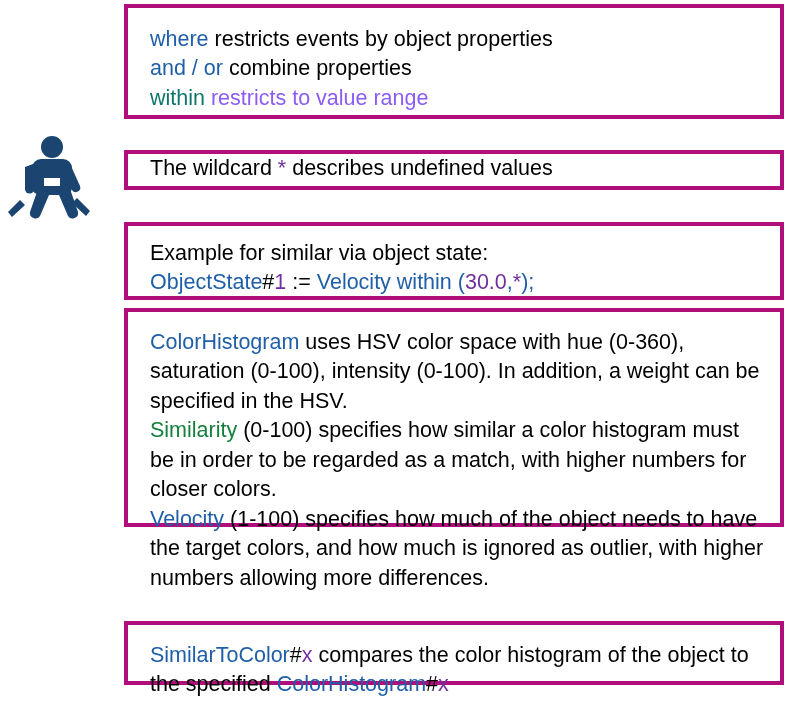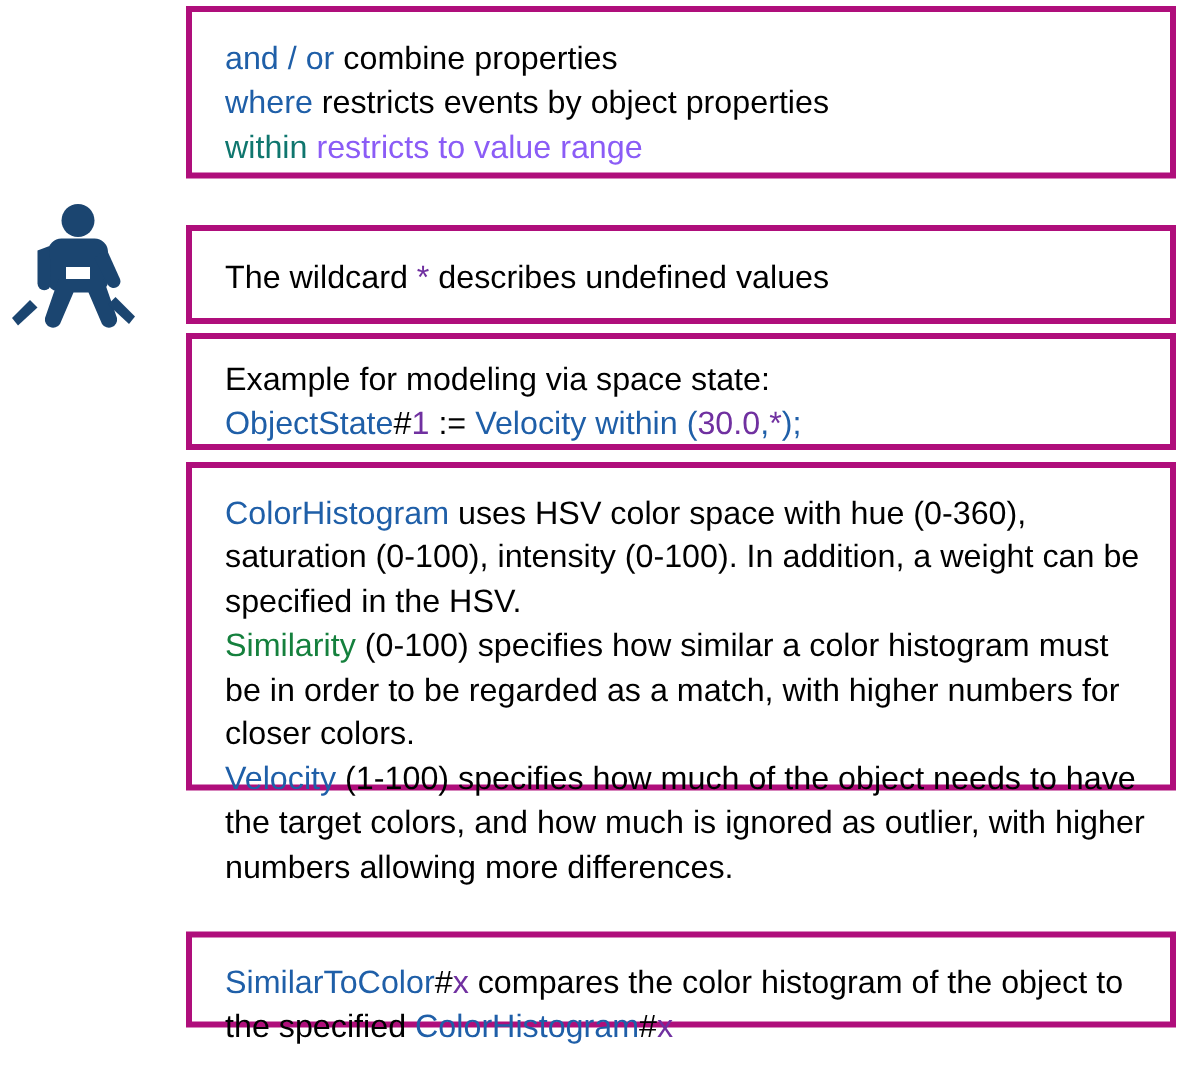--- a/index.html
+++ b/index.html
@@ -37,21 +37,21 @@
     line-height: 1.37;
     padding: 10px 0 10px 22px;
   }
   .callout p {
     margin: 0;
     white-space: nowrap;
   }
   .callout.wrap p { white-space: normal; padding-right: 16px; }
 
   #box-where      { top: 4px;   height: 115px; padding-top: 17px; }
-  #box-wildcard   { top: 150px; height: 66px;  padding-top: 17px; }
+  #box-wildcard   { top: 150px; height: 40px;  padding-top: 0; }
   #box-example    { top: 222px; height: 78px;  padding-top: 13px; }
   #box-colorhist  { top: 308px; height: 219px; padding-top: 16px; }
   #box-similar    { top: 621px; height: 64px;  padding-top: 16px; }
 
   
   .kw   { color: #1F5FA8; }   
   .pv   { color: #7030A0; }   
   .blk  { color: #000000; }   
 </style>
 </head>
@@ -70,29 +70,29 @@
 
     <path d="M33 52 h30 l9 26 a5.5 5.5 0 0 1 -10 4 l-9 -21 h-10 l-9 21 a5.5 5.5 0 0 1 -10 -4 z"></path>
 
     <path d="M14 66 l-12 12 4 5 13 -12 z"></path>
 
     <path d="M71 64 l13 13 -4 5 -14 -13 z"></path>
   </g>
 </svg>
 
 <div class="callout" id="box-where" style="border-color: rgb(175, 14, 123);">
+    <p><span class="kw" style="color: rgb(31, 95, 168);">where</span><span class="blk" style="color: rgb(0, 0, 0);"> restricts events by object properties</span></p>
     <p><span class="kw" style="color: rgb(31, 95, 168);">and / or</span><span class="blk" style="color: rgb(0, 0, 0);"> combine properties</span></p>
-    <p><span class="kw" style="color: rgb(31, 95, 168);">where</span><span class="blk" style="color: rgb(0, 0, 0);"> restricts events by object properties</span></p>
     <p><span class="kw" style="color: #0f766e;">within</span><span class="blk" style="color: #8b5cf6;"> restricts to value range</span></p>
   </div>
 <div class="callout" id="box-wildcard" style="border-color: rgb(175, 14, 123);">
     <p><span class="blk" style="color: rgb(0, 0, 0);">The wildcard </span><span class="pv" style="color: rgb(112, 48, 160);">*</span><span class="blk" style="color: rgb(0, 0, 0);"> describes undefined values</span></p>
   </div>
 <div class="callout" id="box-example" style="border-color: rgb(175, 14, 123);">
-    <p><span class="blk" style="color: rgb(0, 0, 0);">Example for modeling via space state:</span></p>
+    <p><span class="blk" style="color: rgb(0, 0, 0);">Example for similar via object state:</span></p>
     <p><span class="kw" style="color: rgb(31, 95, 168);">ObjectState</span><span class="blk" style="color: rgb(0, 0, 0);">#</span><span class="pv" style="color: rgb(112, 48, 160);">1</span><span class="blk" style="color: rgb(0, 0, 0);"> := </span><span class="kw" style="color: rgb(31, 95, 168);">Velocity within </span><span class="kw" style="color: rgb(31, 95, 168);">(</span><span class="pv" style="color: rgb(112, 48, 160);">30.0</span><span class="kw" style="color: rgb(31, 95, 168);">,</span><span class="pv" style="color: rgb(112, 48, 160);">*</span><span class="kw" style="color: rgb(31, 95, 168);">);</span></p>
   </div>
 <div class="callout wrap" id="box-colorhist" style="border-color: rgb(175, 14, 123);">
     <p><span class="kw" style="color: rgb(31, 95, 168);">ColorHistogram</span><span class="blk" style="color: rgb(0, 0, 0);"> uses HSV color space with hue (0-360), saturation (0-100), intensity (0-100). In addition, a weight can be specified in the HSV.</span></p>
     <p><span class="kw" style="color: #15803d;">Similarity</span><span class="blk" style="color: rgb(0, 0, 0);"> (0-100) specifies how similar a color histogram must be in order to be regarded as a match, with higher numbers for closer colors.</span></p>
     <p><span class="kw" style="color: rgb(31, 95, 168);">Velocity</span><span class="blk" style="color: rgb(0, 0, 0);"> (1-100) specifies how much of the object needs to have the target colors, and how much is ignored as outlier, with higher numbers allowing more differences.</span></p>
   </div>
 <div class="callout wrap" id="box-similar" style="border-color: rgb(175, 14, 123);">
     <p><span class="kw" style="color: rgb(31, 95, 168);">SimilarToColor</span><span class="blk" style="color: rgb(0, 0, 0);">#</span><span class="pv" style="color: rgb(112, 48, 160);">x</span><span class="blk" style="color: rgb(0, 0, 0);"> compares the color histogram of the object to the specified </span><span class="kw" style="color: rgb(31, 95, 168);">ColorHistogram</span><span class="blk" style="color: rgb(0, 0, 0);">#</span><span class="pv" style="color: rgb(112, 48, 160);">x</span></p>
   </div>

